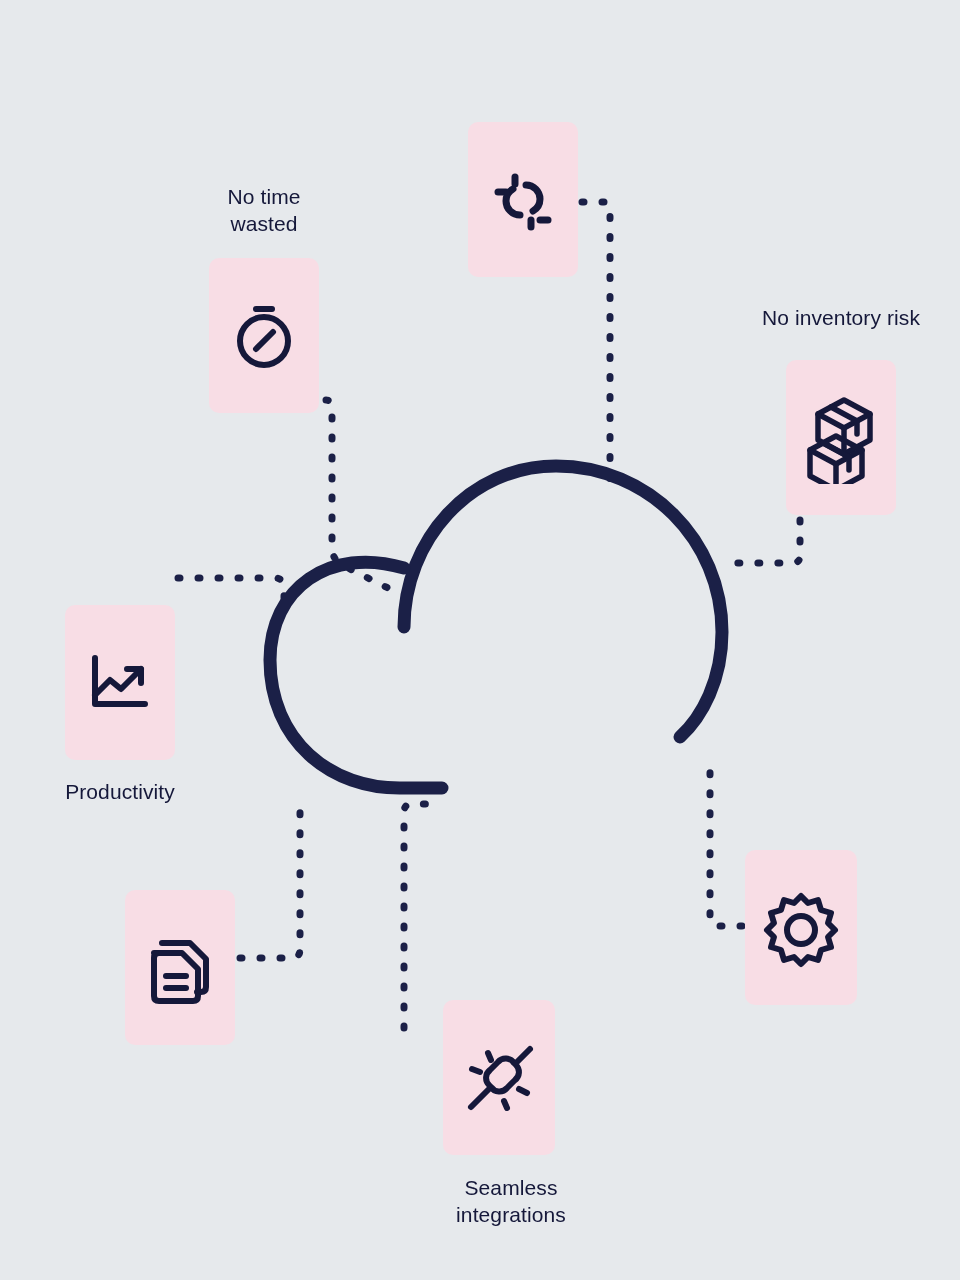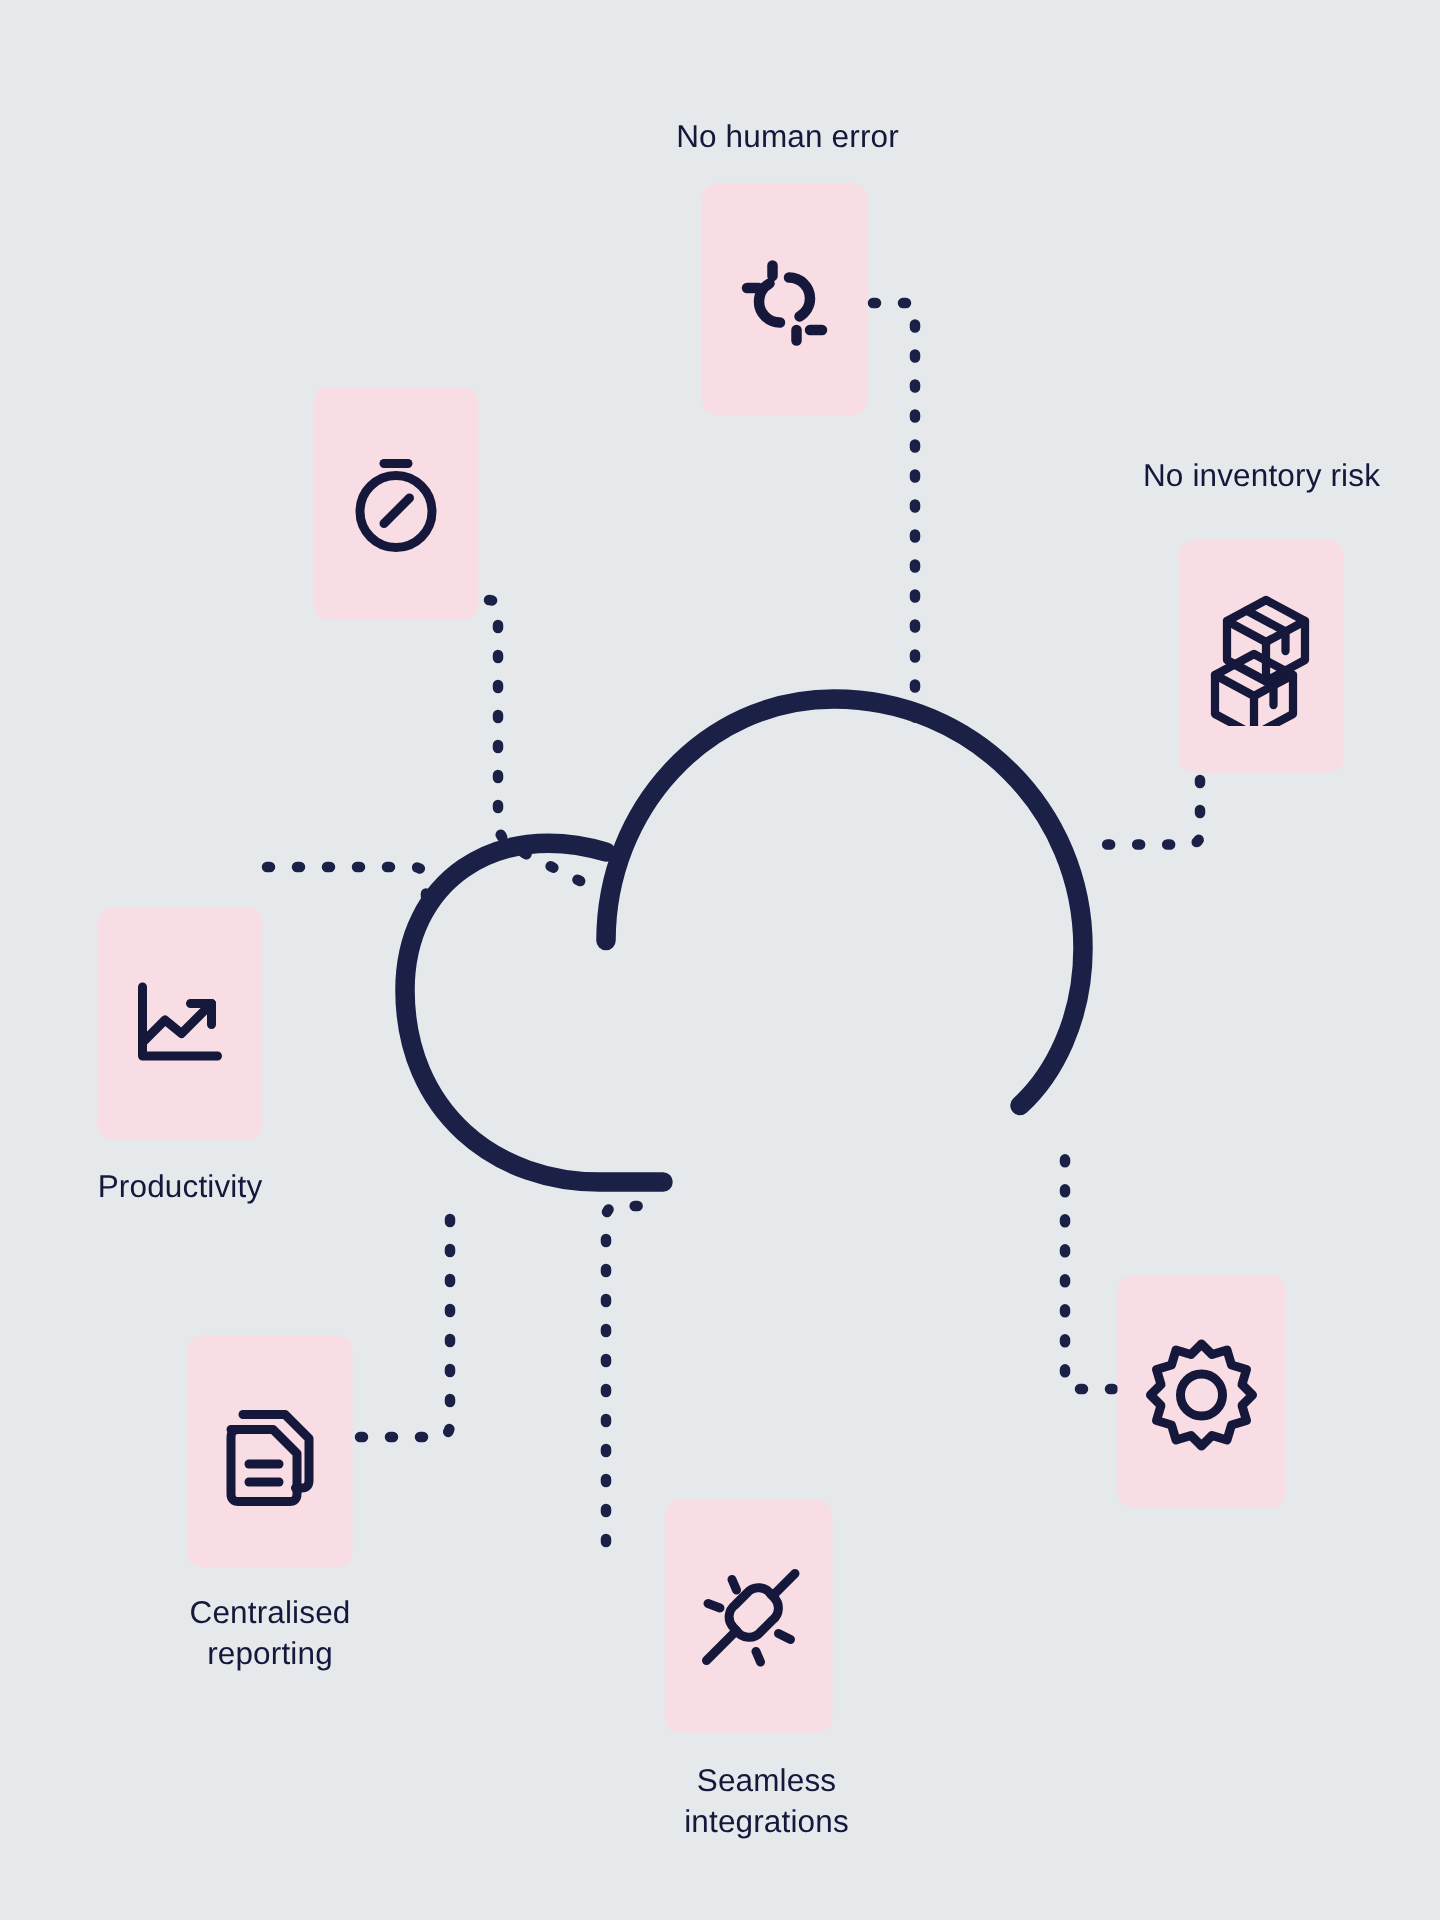--- a/index.html
+++ b/index.html
@@ -176,28 +176,27 @@
     <div class="tile" style="left:745px;top:850px;width:112px;height:155px;">
       <svg width="82" height="82" viewBox="0 0 82 82">
         <g fill="none" stroke="#15183a" stroke-width="6" stroke-linecap="round" stroke-linejoin="round">
           <path d="M41 9 l7 7 10 -3 3 10 10 3 -3 10 7 7 -7 7 3 10 -10 3 -3 10 -10 -3 -7 7
                    -7 -7 -10 3 -3 -10 -10 -3 3 -10 -7 -7 7 -7 -3 -10 10 -3 3 -10 10 3 Z"></path>
           <circle cx="41" cy="43" r="14"></circle>
         </g>
       </svg>
     </div>
 
-    <div class="label" style="left:360px;top:78px;width:330px;">No human error</div>
-
+
+    <div class="label" style="left:134px;top:183px;width:260px;">No time
+wasted</div>
 
     <div class="label" style="left:706px;top:304px;width:270px;">No inventory risk</div>
 
     <div class="label" style="left:-5px;top:778px;width:250px;">Productivity</div>
 
-    <div class="label" style="left:60px;top:1062px;width:240px;">Centralised
-reporting</div>
 
     <div class="label" style="left:391px;top:1174px;width:240px;">Seamless
 integrations</div>
 
 
   </div>
 </div>
 
 </body></html>

